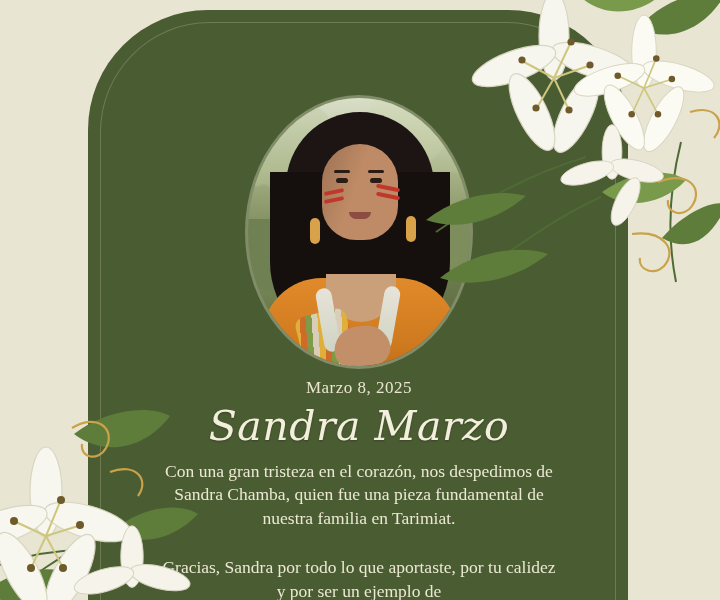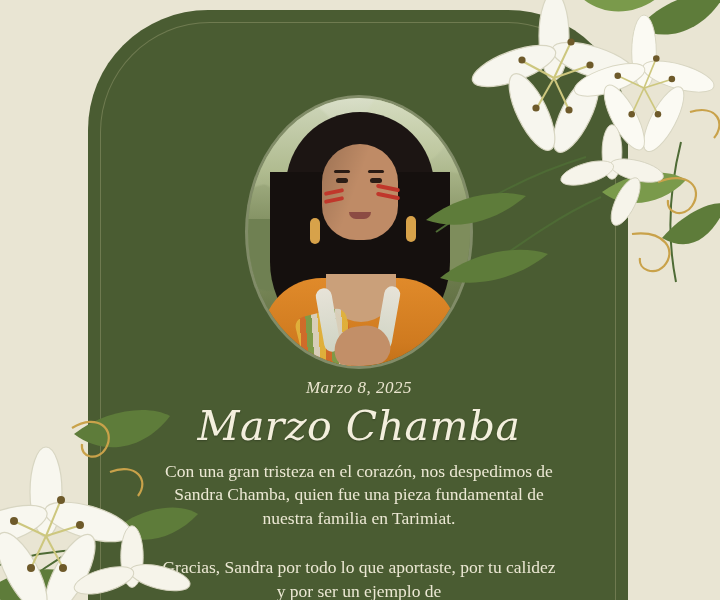--- a/index.html
+++ b/index.html
@@ -207,21 +207,20 @@
     width: 478px;
     text-align: center;
     color: #ece7d2;
   }
   .date {
     font-family: "Liberation Serif", serif;
     font-size: 17px;
     letter-spacing: 0.5px;
     color: #eae5cf;
     margin-bottom: 7px;
-    font-style: italic;
   }
   .name {
     font-family: "DejaVu Serif", serif;
     font-style: italic;
     font-size: 41px;
     line-height: 1.05;
     color: #f3efdd;
     margin: 4px 0 10px 0;
     letter-spacing: 0.5px;
     text-shadow: 0 1px 2px rgba(0,0,0,.25);
@@ -277,21 +276,21 @@
       <div class="ph-collar"></div>
       <div class="ph-rainbow"></div>
       <div class="ph-beads l"></div>
       <div class="ph-beads r"></div>
       <div class="ph-hand"></div>
     </div>
   </div>
 
   <div class="text-area">
     <div class="date">Marzo 8, 2025</div>
-    <div class="name">Marzo Chamba</div>
+    <div class="name">Sandra Marzo</div>
     <div class="para">Con una gran tristeza en el corazón, nos despedimos de Sandra Chamba, quien fue una pieza fundamental de nuestra familia en Tarimiat.</div>
     <div class="para second">Gracias, Sandra por todo lo que aportaste, por tu calidez y por ser un ejemplo de</div>
   </div>
 
   <svg class="lily-cluster lily-top" viewBox="0 0 300 330">
     <g stroke="#4e6b35" stroke-width="2" fill="none">
       <path d="M10 250 C60 215 110 190 160 175"></path>
       <path d="M40 300 C90 265 130 235 175 215"></path>
       <path d="M250 300 C240 250 245 200 255 160"></path>
     </g>

